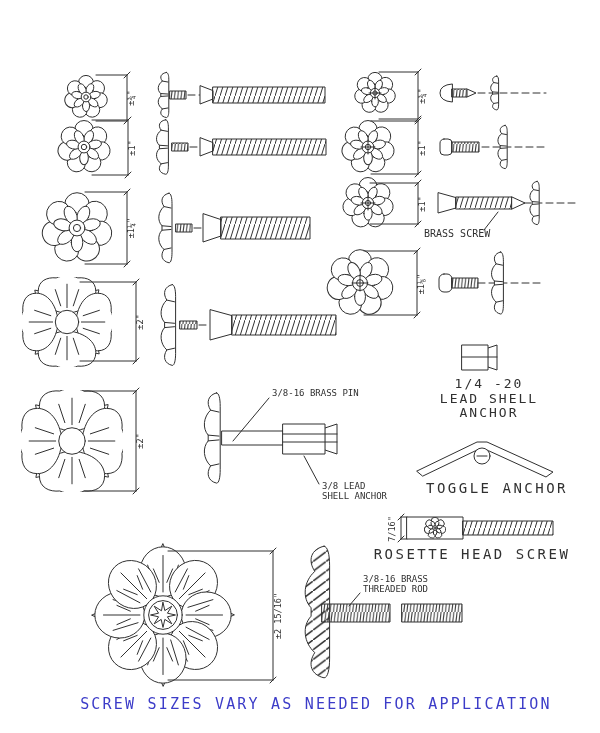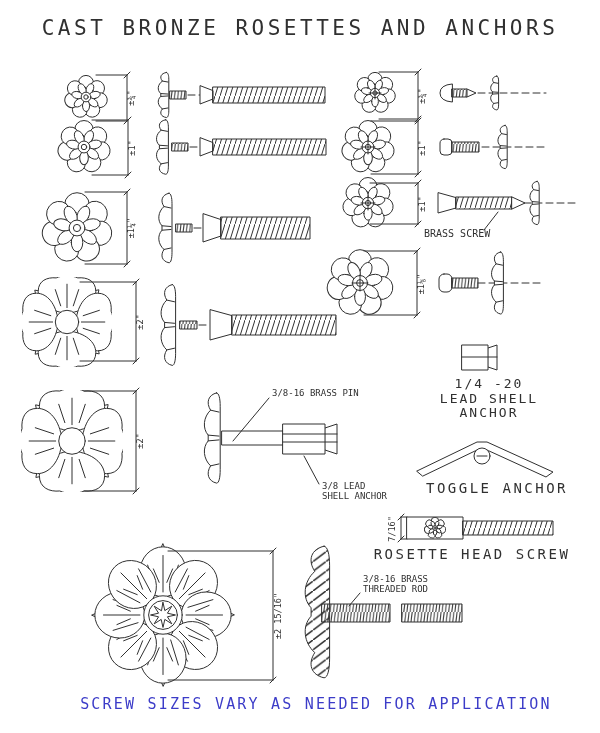--- a/index.html
+++ b/index.html
@@ -24,21 +24,20 @@
   .lbl{font-size:9px;}
   .lbl2{font-size:10px;}
   .med{font-size:13px;letter-spacing:2px;}
   .big{font-size:14px;letter-spacing:2.5px;}
 </style>
 </head>
 <body>
 
 <div class="stage">
 
-  <div class="ttl">CAST BRONZE ROSETTES AND ANCHORS</div>
 
   <svg width="600" height="733" viewBox="0 0 600 733">
     <defs>
       <pattern id="th" width="5" height="16" patternUnits="userSpaceOnUse">
         <path d="M0,16 L5,0" stroke-width="0.8"></path>
       </pattern>
       <pattern id="cl" width="3.2" height="18" patternUnits="userSpaceOnUse">
         <path d="M0.6,18 L2.6,0" stroke-width="0.8"></path>
       </pattern>
       <pattern id="xh" width="7" height="7" patternUnits="userSpaceOnUse">

